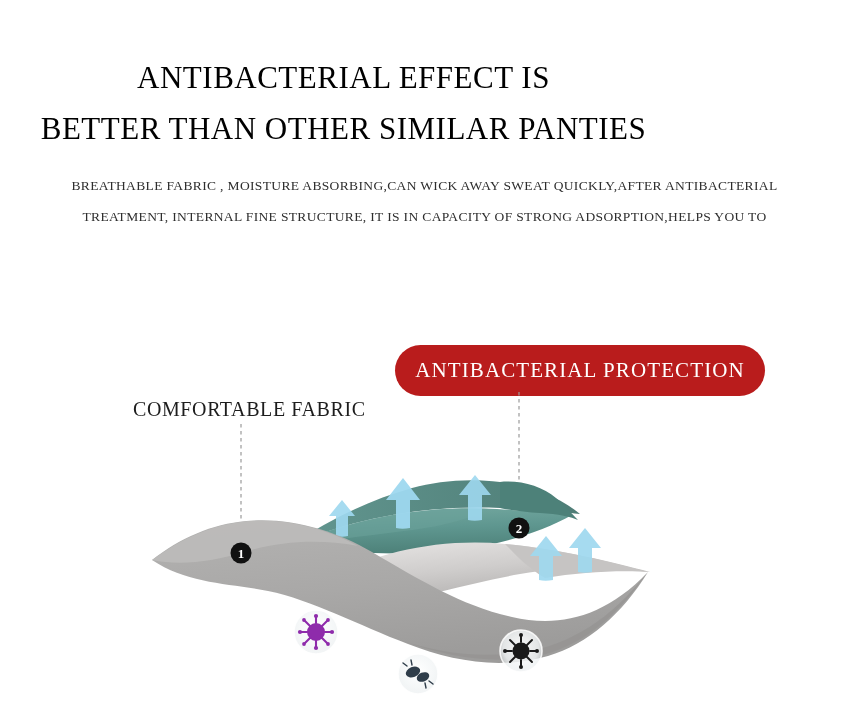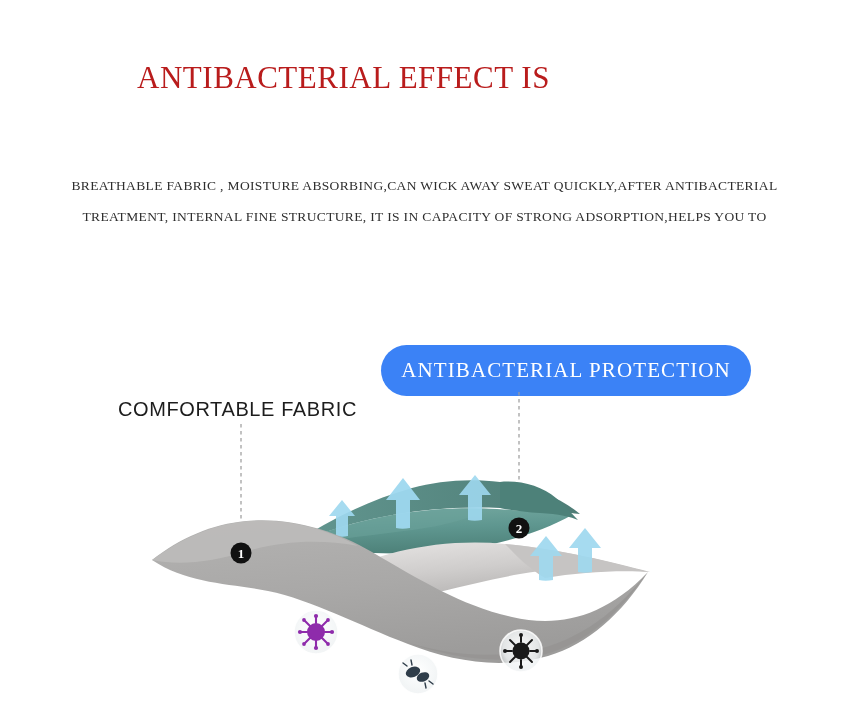--- a/index.html
+++ b/index.html
@@ -23,21 +23,21 @@
     height: 712px;
     background: #ffffff;
   }
 
   
   .headline {
     position: absolute;
     left: 0;
     width: 687px;
     text-align: center;
-    color: #b91c1c;
+    color: #000000;
     font-family: "Liberation Serif", serif;
     font-weight: 400;
     letter-spacing: 0.5px;
     white-space: nowrap;
   }
   .headline-1 { top: 60px; font-size: 31px; }
   .headline-2 { top: 111px; font-size: 31px; }
 
   
   .para-line {
@@ -51,45 +51,45 @@
     letter-spacing: 0.35px;
     white-space: nowrap;
   }
   .para-1 { top: 178px; }
   .para-2 { top: 209px; }
   .para-3 { top: 239px; }
 
   
   .pill {
     position: absolute;
-    left: 381px;
+    left: 395px;
     top: 345px;
     width: 370px;
     height: 51px;
-    background: #3b82f6;
+    background: #b91c1c;
     border-radius: 26px;
     display: flex;
     align-items: center;
     justify-content: center;
   }
   .pill-label {
     color: #ffffff;
     font-family: "Liberation Serif", serif;
     font-size: 21px;
     letter-spacing: 1.1px;
     white-space: nowrap;
   }
 
   
   .fabric-label {
     position: absolute;
-    left: 118px;
+    left: 133px;
     top: 398px;
     color: #1d1d1d;
-    font-family: Liberation Sans, sans-serif;
+    font-family: Liberation Serif, serif;
     font-size: 20px;
     letter-spacing: 0.6px;
     white-space: nowrap;
   }
 
   
   .illus {
     position: absolute;
     left: 0;
     top: 0;
@@ -97,20 +97,21 @@
     height: 712px;
     pointer-events: none;
   }
 </style>
 </head>
 <body>
 
 <div id="canvas">
 
   <div class="headline headline-1">ANTIBACTERIAL EFFECT IS</div>
+  <div class="headline headline-2">BETTER THAN OTHER SIMILAR PANTIES</div>
 
   <div class="para-line para-2">TREATMENT, INTERNAL FINE STRUCTURE, IT IS IN CAPACITY OF STRONG ADSORPTION,HELPS YOU TO</div>
   <div class="para-line para-1">BREATHABLE FABRIC , MOISTURE ABSORBING,CAN WICK AWAY SWEAT QUICKLY,AFTER ANTIBACTERIAL</div>
 
   <div class="pill">
     <span class="pill-label">ANTIBACTERIAL PROTECTION</span>
   </div>
 
   <div class="fabric-label">COMFORTABLE FABRIC</div>
 

